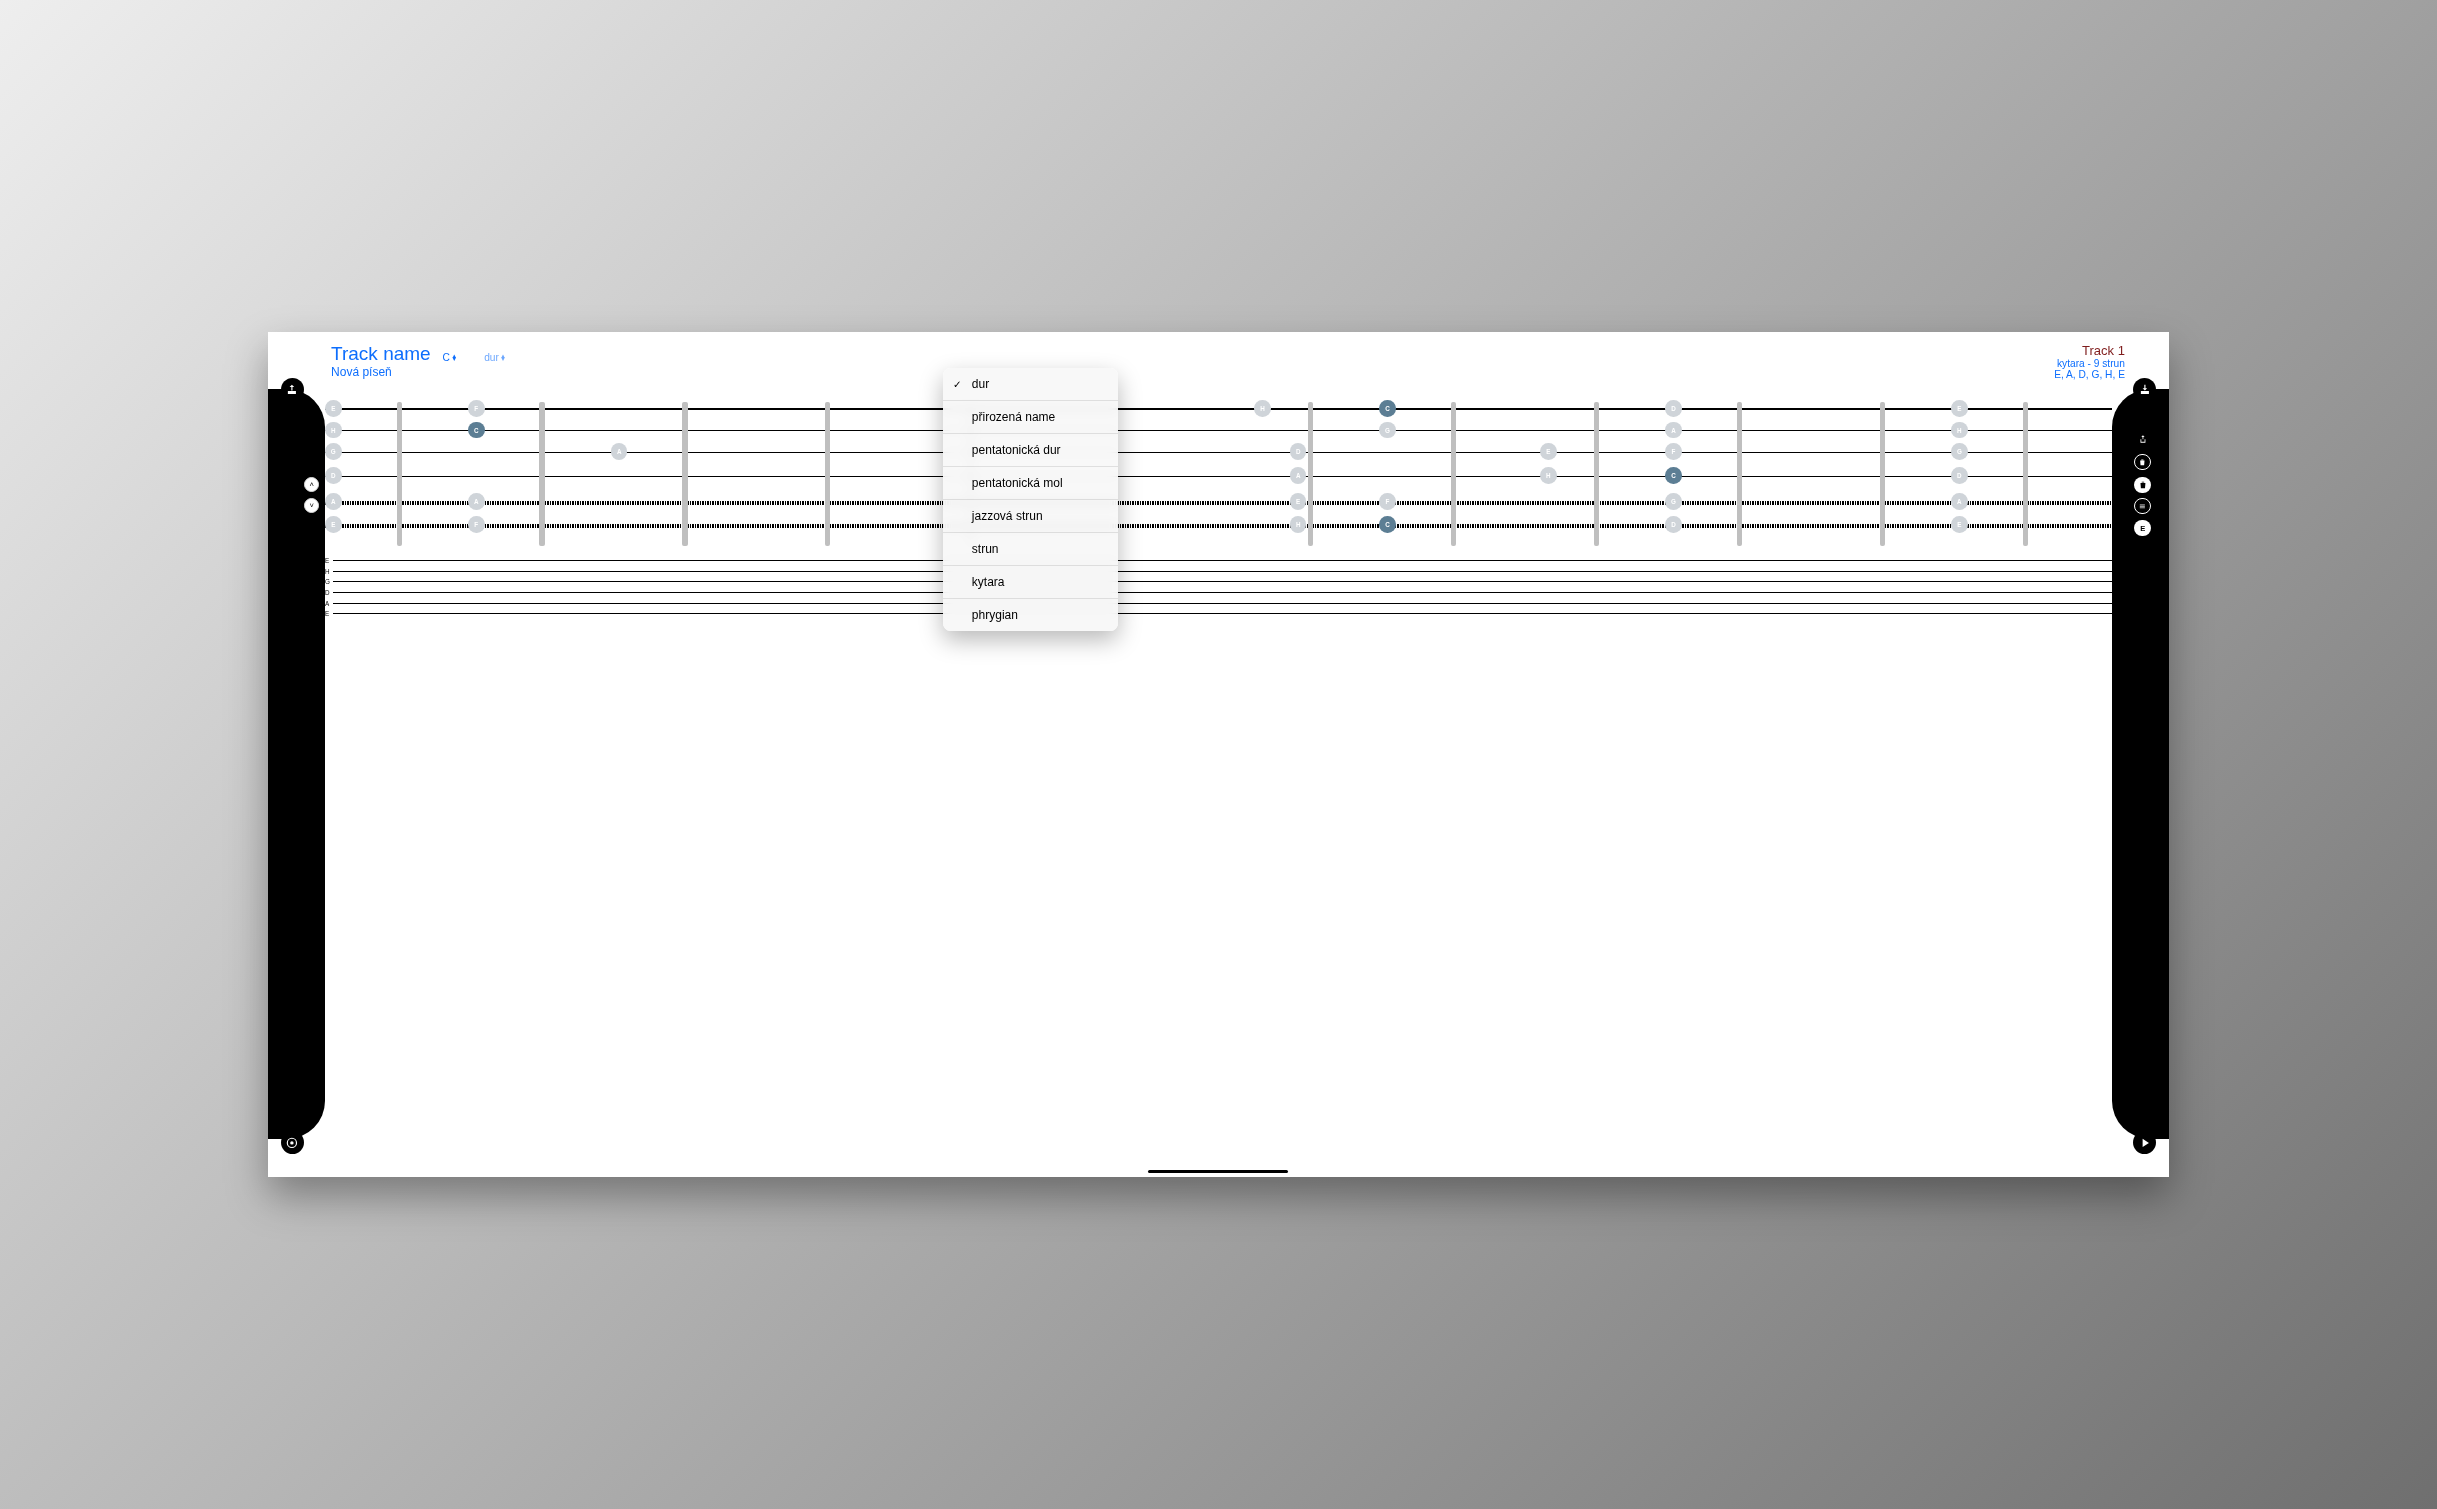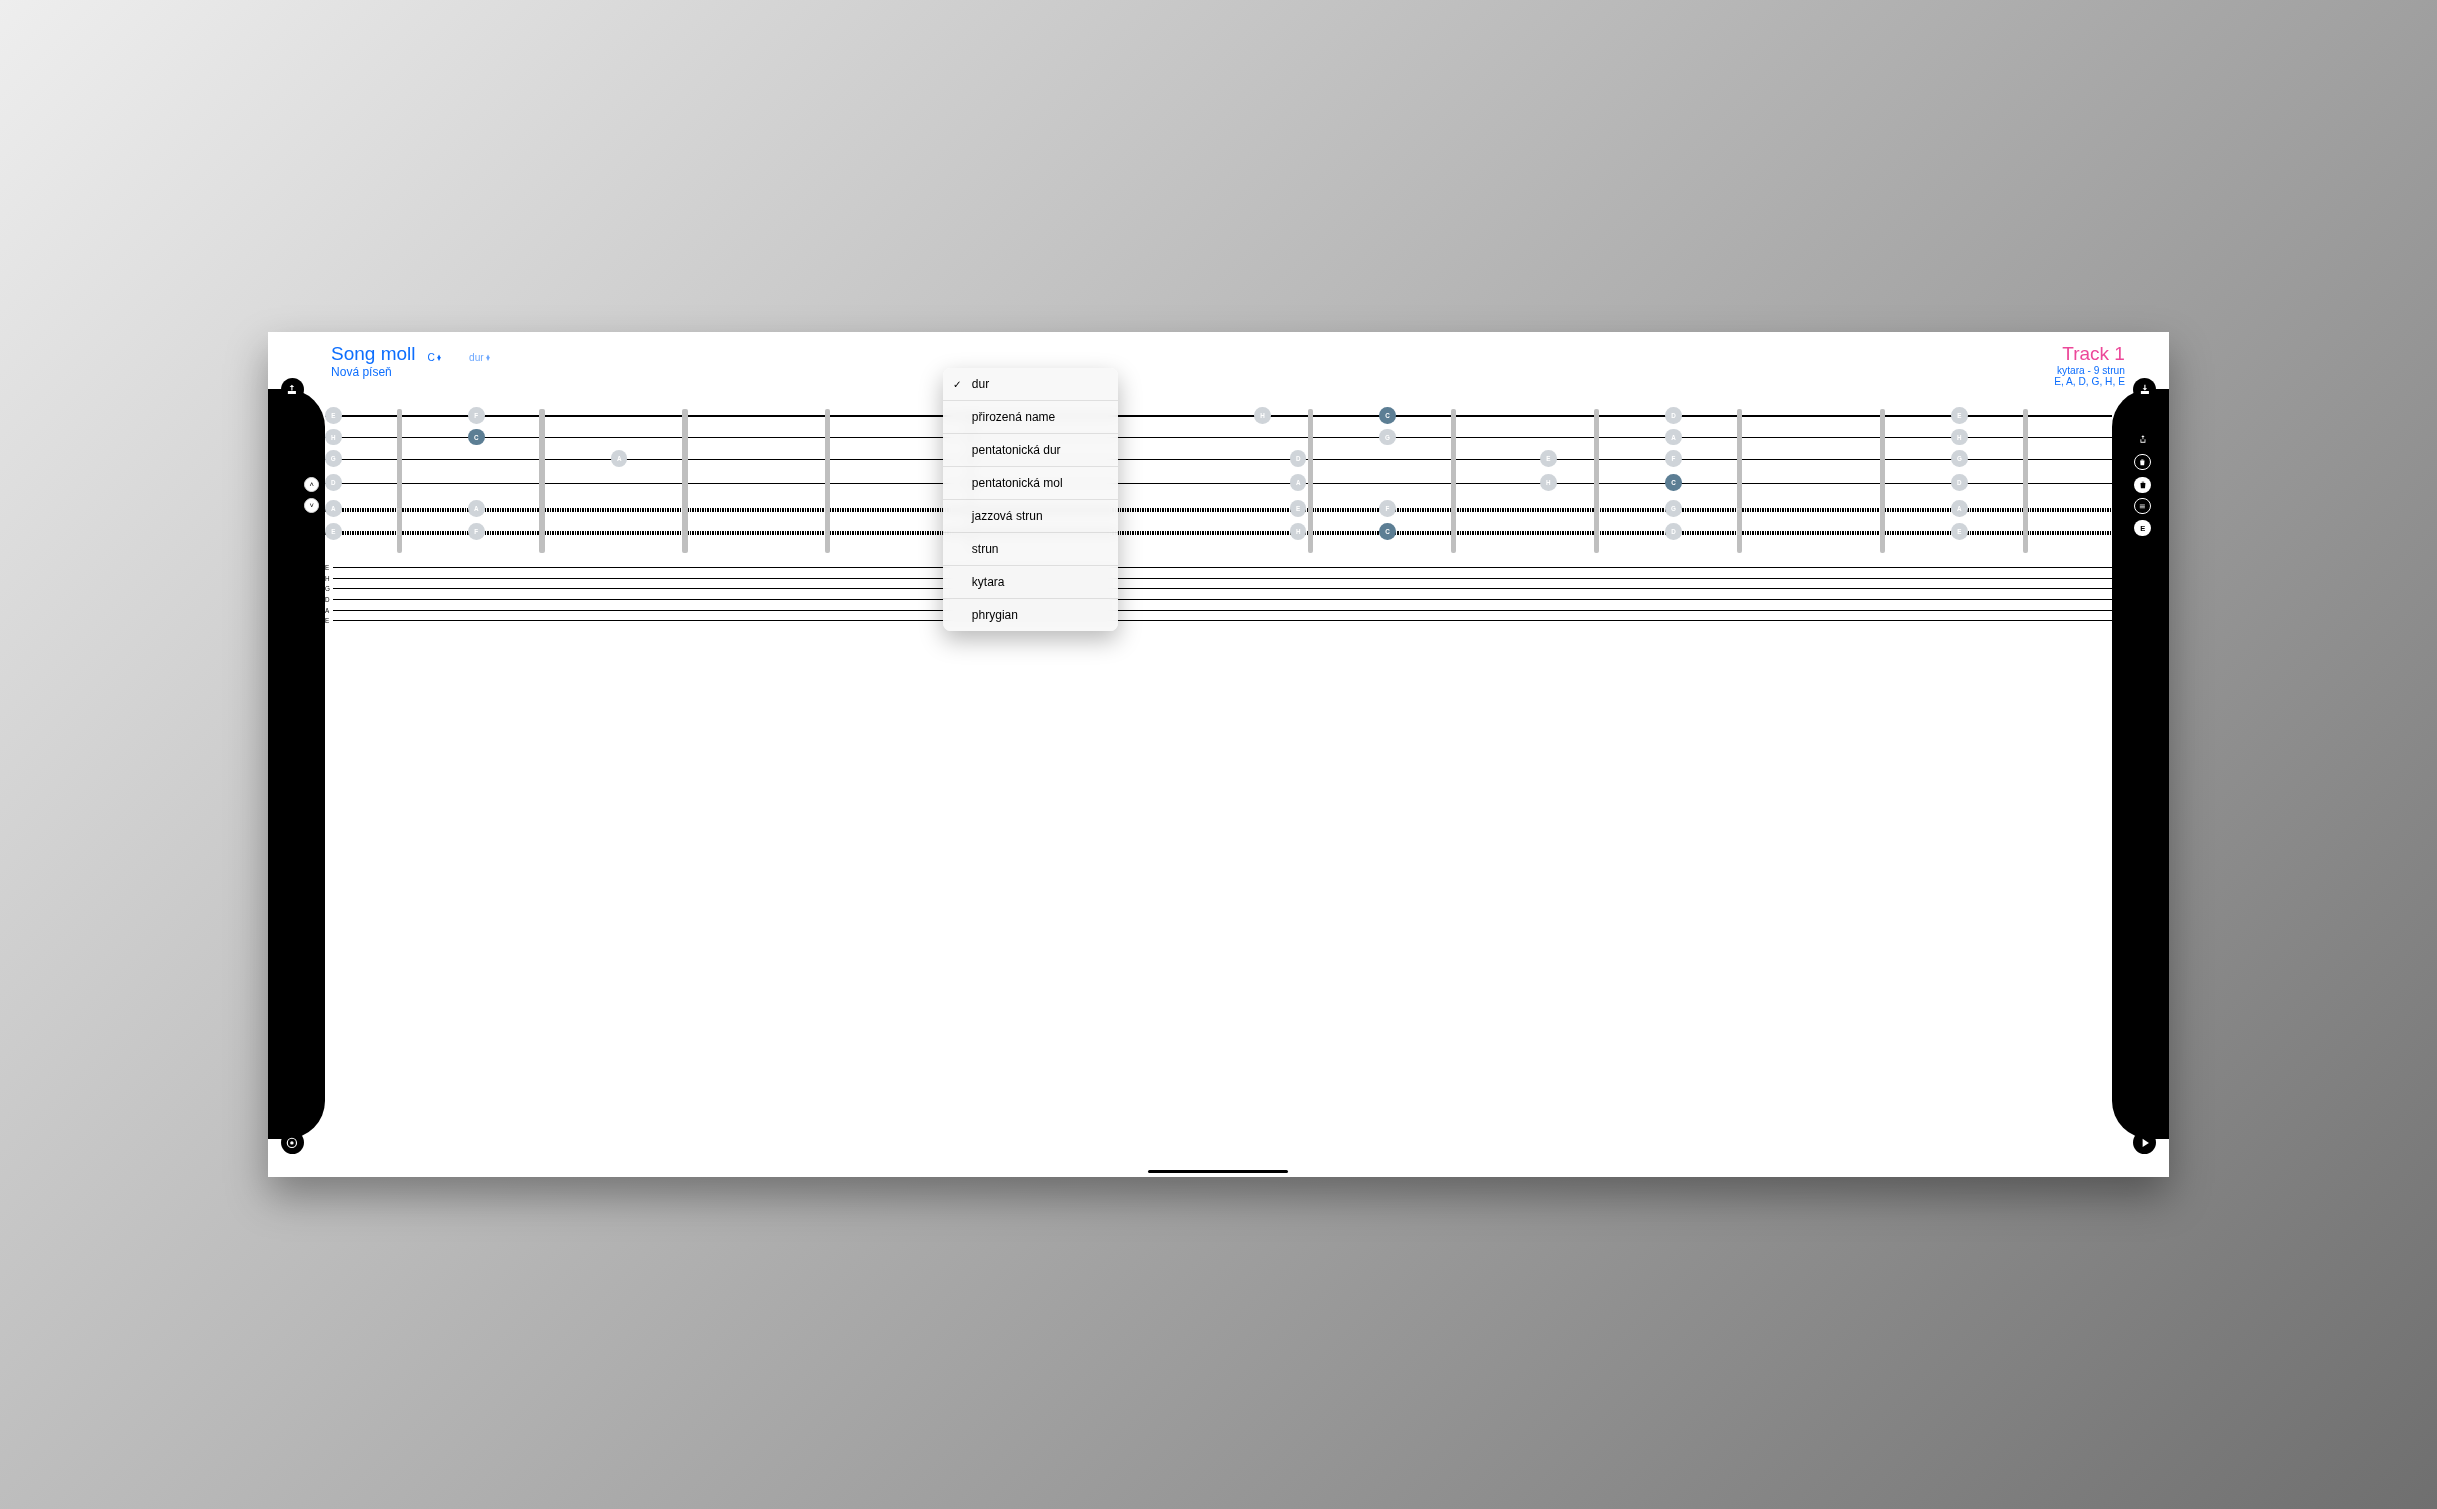--- a/index.html
+++ b/index.html
@@ -52,21 +52,21 @@
 }
 .key-sel {
   display: inline-flex;
   align-items: center;
   color: #0d6efd;
   font-size: 10.2px;
   margin-left: 9px;
   vertical-align: middle;
 }
 .header-right { text-align: right; }
-.header-right .track-name { color: #ec4899; font-size: 19px; font-weight: 400; }
+.header-right .track-name { color: #7f1d1d; font-size: 13px; font-weight: 400; }
 .header-right .track-sub { color: #0d6efd; font-size: 10.2px; }
 .header-right .track-tuning { color: #0d6efd; font-size: 10.2px; }
 
 
 .chev {
   display: inline-flex;
   flex-direction: column;
   line-height: 0.4;
   margin-left: 2.5px;
   font-size: 7px;
@@ -232,21 +232,21 @@
 <div class="outer">
   <div class="app">
 
     <div class="body-bg">
       <div class="blob-left"></div>
       <div class="blob-right"></div>
     </div>
 
     <div class="header">
       <div class="header-left">
-        <span class="song-name">Song moll</span>
+        <span class="song-name">Track name</span>
         <span class="key-sel">
           <span>C</span>
           <span class="chev">▴<span>▾</span></span>
         </span>
         <span class="key-sel" style="margin-left:25.4px;opacity:.6">
           <span>dur</span>
           <span class="chev">▴<span>▾</span></span>
         </span>
         <div class="song-sub">Nová píseň</div>
       </div>

